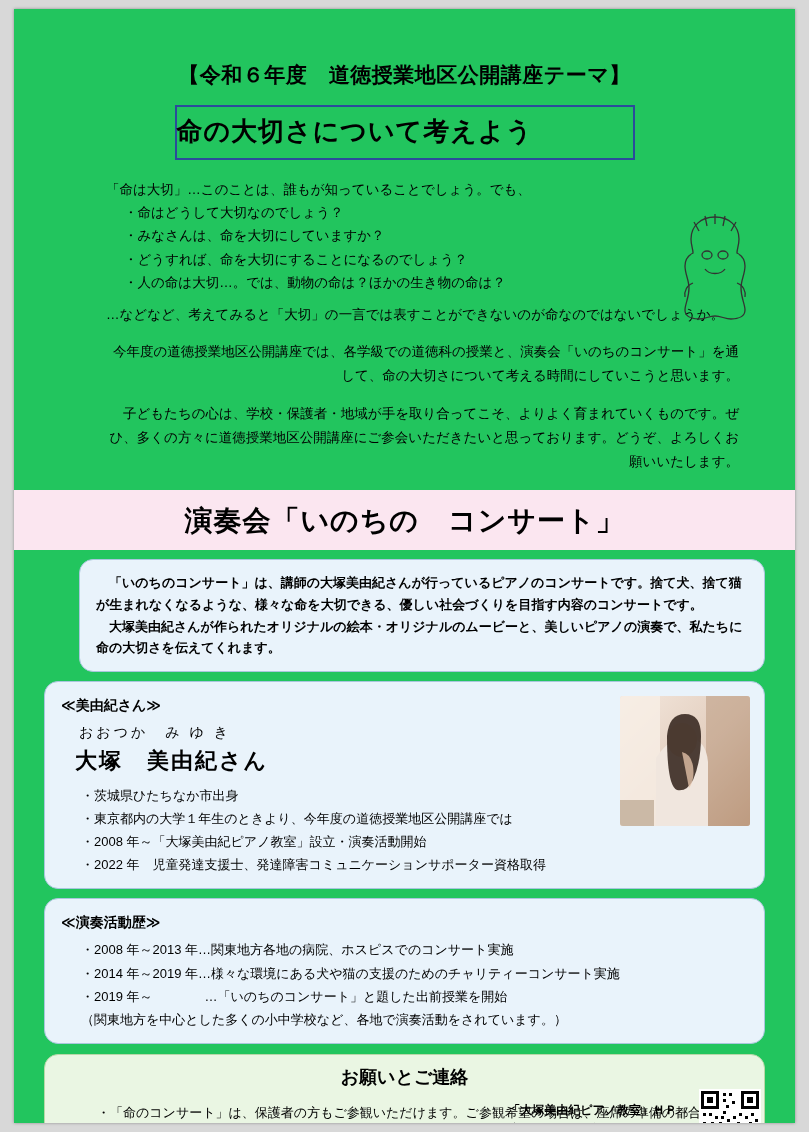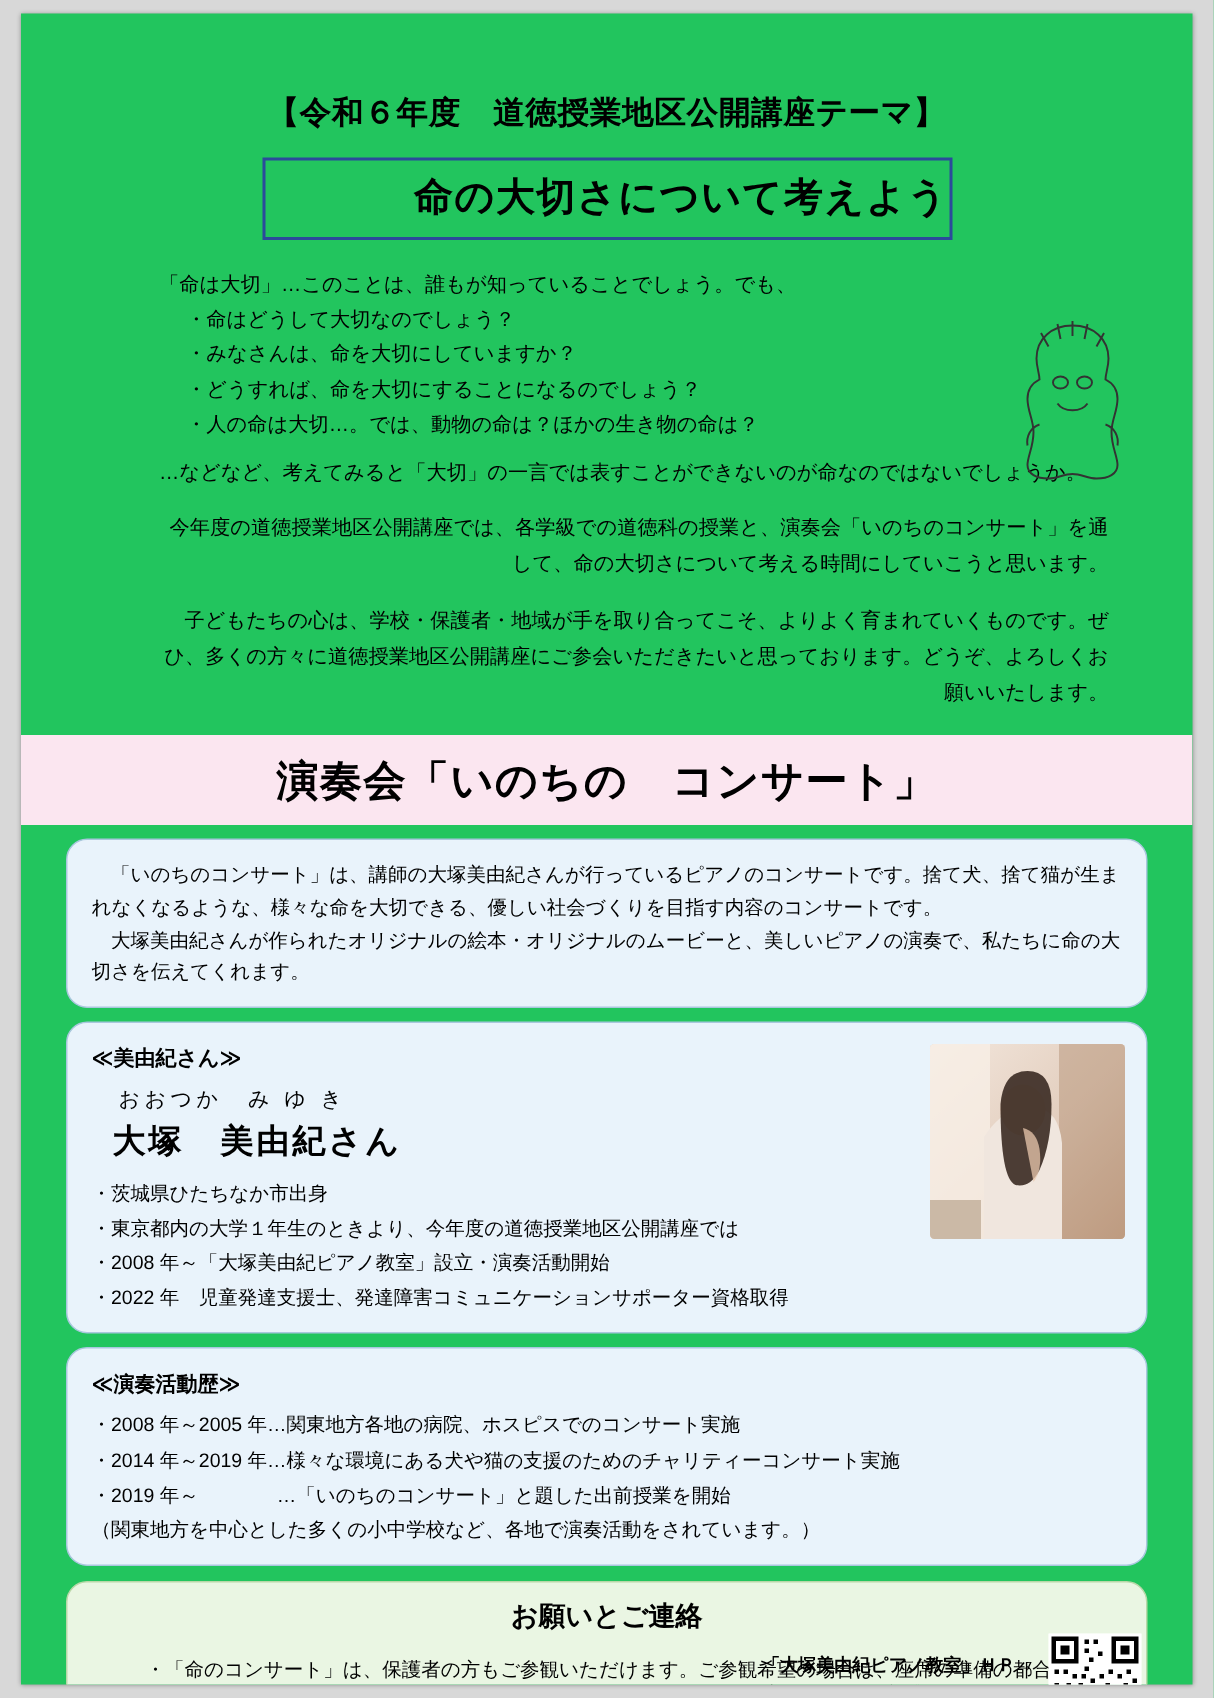--- a/index.html
+++ b/index.html
@@ -37,21 +37,21 @@
     font-size: 21px;
     font-weight: bold;
     letter-spacing: 0.5px;
     margin-top: 52px;
     color: #000;
   }
   .title-box {
     margin: 16px auto 0 auto;
     width: 460px;
     border: 2px solid #2b4b9b;
-    text-align: right;
+    text-align: left;
     padding: 7px 0 9px 0;
     box-sizing: border-box;
   }
   .title-box .title-text {
     font-size: 26px;
     font-weight: bold;
     letter-spacing: 1px;
   }
 
   
@@ -105,21 +105,22 @@
     margin: 9px 0 0 0;
     background: #e9f3fb;
     border: 1px solid #a9c7dd;
     border-radius: 14px;
     padding: 12px 16px 12px 16px;
     box-sizing: border-box;
     font-size: 13px;
     line-height: 1.66;
   }
   .blue-box.bold {
-    font-weight: normal;
+    font-weight: bold;
+    margin-left: 35px;
   }
   .blue-box p { margin: 0; }
 
   .sec-head {
     font-size: 14px;
     font-weight: bold;
     margin-bottom: 4px;
   }
   .lecturer-box {
     position: relative;
@@ -134,21 +135,21 @@
   .ruby {
     font-size: 14px;
     letter-spacing: 3px;
     margin-left: 18px;
     margin-bottom: -3px;
     display: block;
   }
   .bullets {
     font-size: 13px;
     line-height: 1.78;
-    margin-left: 0;
+    margin-left: 20px;
   }
   .photo {
     position: absolute;
     right: 14px;
     top: 14px;
     width: 130px;
     height: 130px;
     border-radius: 3px;
     overflow: hidden;
     background: #e7d9cf;
@@ -282,21 +283,21 @@
           <path d="M47 40 q2 -22 18 -22 q16 0 16 22 q0 26 -8 44 q-6 12 -16 10 q-10 -4 -10 -54 z" fill="#3a2a22" opacity="0.9"></path>
           <path d="M62 56 q9 2 11 14 q2 14 -4 22" fill="#e9c8ad" opacity="0.75"></path>
           <rect x="0" y="104" width="34" height="26" fill="#cbb9a6"></rect>
         </svg>
       </div>
     </div>
 
     <div class="blue-box">
       <div class="sec-head">≪演奏活動歴≫</div>
       <div class="bullets">
-        <p>・2008 年～2005 年…関東地方各地の病院、ホスピスでのコンサート実施</p>
+        <p>・2008 年～2013 年…関東地方各地の病院、ホスピスでのコンサート実施</p>
         <p>・2014 年～2019 年…様々な環境にある犬や猫の支援のためのチャリティーコンサート実施</p>
         <p>・2019 年～　　　　…「いのちのコンサート」と題した出前授業を開始</p>
         <p>（関東地方を中心とした多くの小中学校など、各地で演奏活動をされています。）</p>
       </div>
     </div>
 
     <div class="green-box">
       <div class="gb-title">お願いとご連絡</div>
       <div class="gb-list">
         <p>・「命のコンサート」は、保護者の方もご参観いただけます。ご参観希望の場合は、座席の準備の都合、</p>

